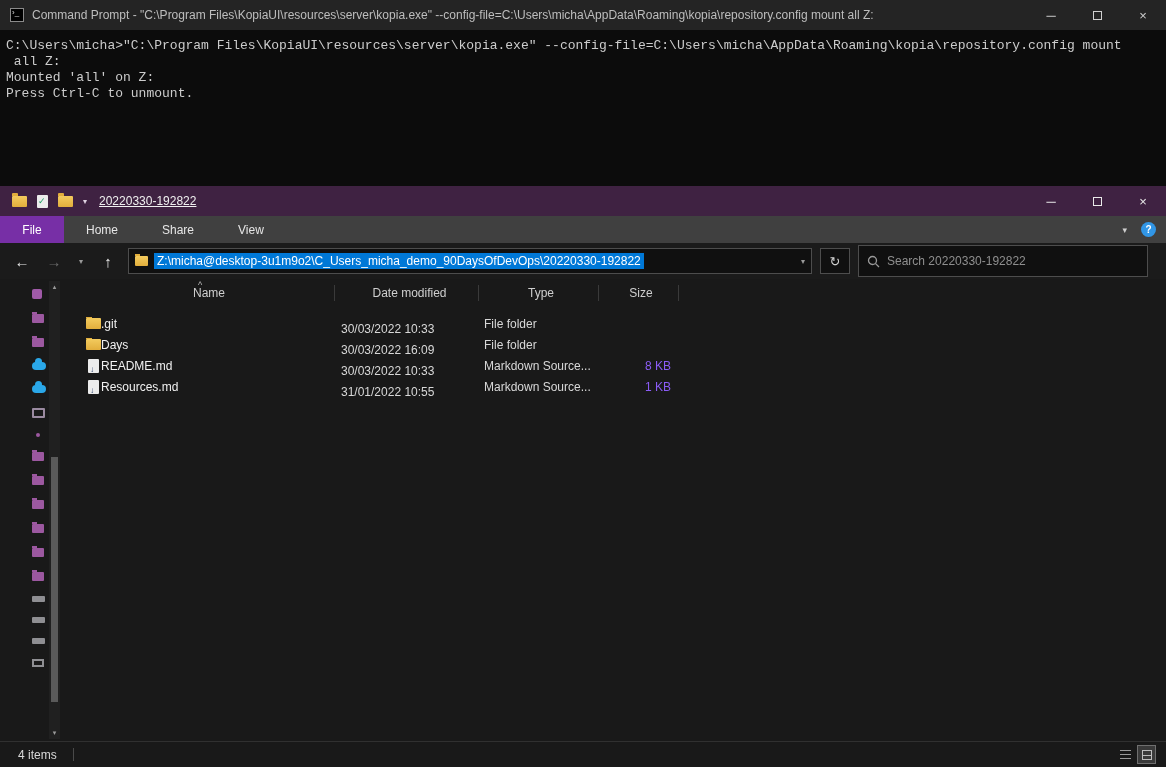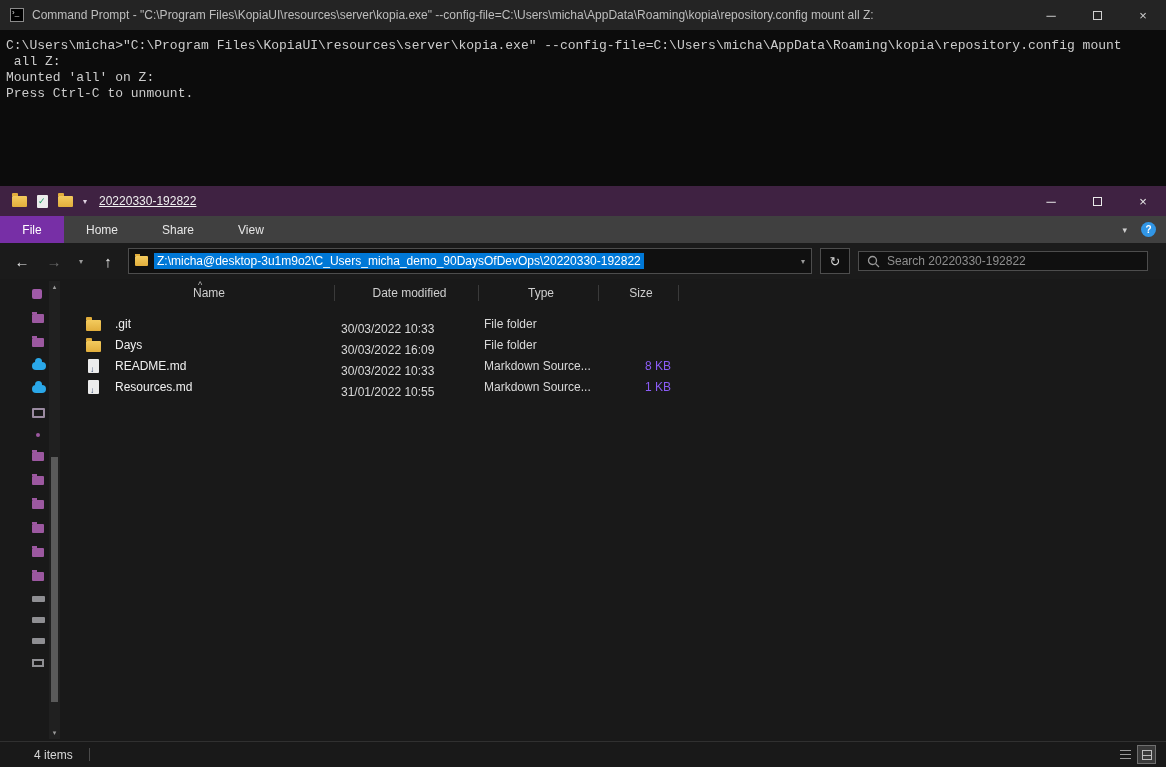--- a/index.html
+++ b/index.html
@@ -40,21 +40,21 @@
   .exp-addressbar { height:36px; background:#1b1b1b; display:flex; align-items:center; padding:0 18px 0 10px; gap:8px; }
   .nav-btn { width:24px; text-align:center; font-size:15px; color:#e8e8e8; }
   .nav-btn.disabled { color:#6a6a6a; }
   .nav-btn.small { width:14px; font-size:8px; color:#9a9a9a; }
   .addr-box { flex:0 0 684px; height:26px; background:#101010; border:1px solid #4d4d4d; display:flex; align-items:center; padding:0 6px; gap:6px; }
   .addr-mini-folder { width:13px; height:10px; background:linear-gradient(#f3cb5e,#e2ae3c); border-radius:1px; position:relative; flex:0 0 auto; }
   .addr-mini-folder::before { content:""; position:absolute; top:-2px; left:0; width:5px; height:2px; background:#e2ae3c; }
   .addr-text { font-size:12px; color:#fff; background:#0078d7; padding:1px 3px; white-space:nowrap; overflow:hidden; }
   .addr-chevron { margin-left:auto; font-size:8px; color:#9a9a9a; }
   .refresh-box { width:30px; height:26px; border:1px solid #4d4d4d; background:#101010; display:flex; align-items:center; justify-content:center; font-size:13px; color:#d0d0d0; }
-  .search-box { flex:1; height:20px; border:1px solid #4d4d4d; background:#101010; display:flex; align-items:center; padding:0 8px; gap:7px; }
+  .search-box { flex:1; height:32px; border:1px solid #4d4d4d; background:#101010; display:flex; align-items:center; padding:0 8px; gap:7px; }
   .search-box input { flex:1; background:transparent; border:none; outline:none; font-size:12px; color:#ddd; font-family:"Liberation Sans",sans-serif; }
   .search-box input::placeholder { color:#8f8f8f; }
 
   .exp-main { position:relative; height:462px; display:flex; }
   .exp-sidebar { position:relative; width:62px; flex:0 0 62px; }
   .sb-icons { display:flex; flex-direction:column; gap:15px; padding:10px 0 0 32px; }
   .nav-ico { flex:0 0 auto; }
   .nav-ico.pin { width:10px; height:10px; background:#a05aa8; border-radius:2px; }
   .nav-ico.folder { width:12px; height:9px; background:#9c58a0; border-radius:1px; position:relative; }
   .nav-ico.folder::before { content:""; position:absolute; top:-2px; left:0; width:5px; height:2px; background:#9c58a0; }
@@ -74,30 +74,30 @@
   .sort-caret { position:absolute; left:136px; top:1px; font-size:9px; color:#bdbdbd; }
   .lhead { display:flex; height:28px; align-items:center; font-size:12px; color:#cfcfcf;text-align:center; }
   .lhead .c { height:16px; line-height:16px; border-right:1px solid #3a3a3a; }
   .c.name { width:273px; padding-left:22px; }
   .c.date { width:144px; padding-left:6px; }
   .c.type { width:120px; padding-left:5px; }
   .c.size { width:80px; padding-left:5px; }
   .rows { margin-top:6px; }
   .frow { display:flex; height:21px; align-items:center; font-size:12px; color:#e8e8e8; }
   .cell { overflow:hidden; white-space:nowrap; }
-  .cell.name { width:273px; padding-left:24px; display:flex; align-items:flex-end; gap:14px; color:#f0f0f0; }
+  .cell.name { width:273px; padding-left:24px; display:flex; align-items:center; gap:0; color:#f0f0f0; }
   .cell.date { width:144px; padding-left:6px; color:#d8d8d8;margin-top:10px; }
   .cell.type { width:120px; padding-left:5px; color:#d8d8d8; }
   .cell.size { width:72px; text-align:right; color:#8b5cf6; }
   .folder-ic { width:15px; height:11px; background:linear-gradient(#f3cb5e,#e2ae3c); border-radius:1px; position:relative; flex:0 0 auto; }
   .folder-ic::before { content:""; position:absolute; top:-3px; left:0; width:6px; height:3px; background:#e2ae3c; border-radius:1px 1px 0 0; }
   .md-ic { width:11px; height:14px; background:#ececec; border-radius:1px; position:relative; flex:0 0 auto; margin:0 2px; }
   .md-ic::after { content:"↓"; position:absolute; left:2px; bottom:-1px; font-size:8px; color:#223a66; }
 
-  .exp-statusbar { position:relative; height:26px; border-top:1px solid #303030; display:flex; align-items:center; padding-left:34px; font-size:12px; color:#d8d8d8; }
+  .exp-statusbar { position:relative; height:26px; border-top:1px solid #303030; display:flex; align-items:center; padding-left:18px; font-size:12px; color:#d8d8d8; }
   .status-sep { width:1px; height:13px; background:#4a4a4a; margin-left:16px; }
   .view-toggles { position:absolute; right:10px; top:3px; display:flex; gap:2px; }
   .vt { width:19px; height:19px; display:flex; align-items:center; justify-content:center; }
   .vt .lines { width:11px; height:9px; background:repeating-linear-gradient(#9a9a9a 0 1px, transparent 1px 4px); }
   .vt.selected { background:#3a3a3a; border:1px solid #6f6f6f; }
   .vt .grid { width:10px; height:10px; border:1px solid #bdbdbd; background:linear-gradient(#bdbdbd 0 1px, transparent 1px) 0 4px/10px 5px no-repeat, transparent; }
 </style>
 </head>
 <body>
 

